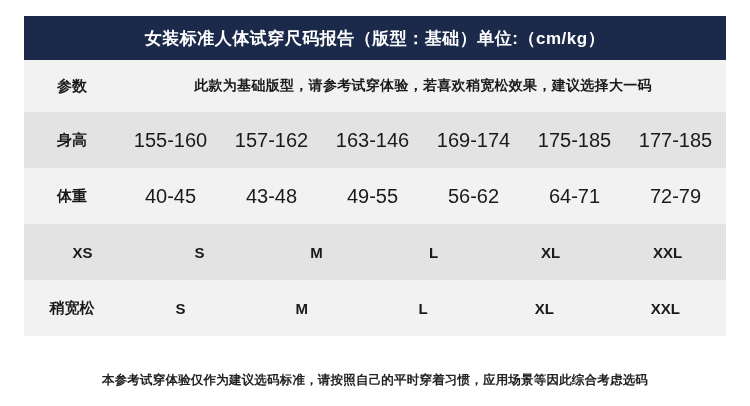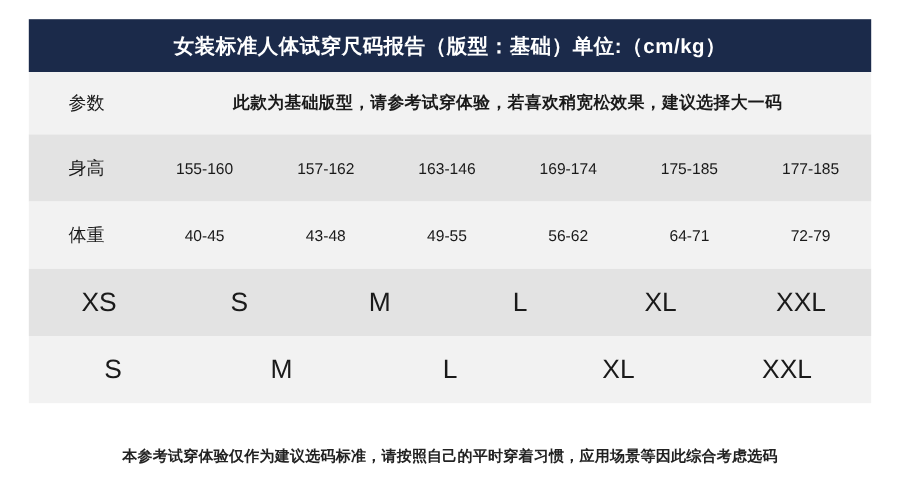--- a/index.html
+++ b/index.html
@@ -67,36 +67,36 @@
     align-items: center;
     justify-content: center;
     box-sizing: border-box;
     font-size: 14px;
     color: #1a1a1a;
     text-align: center;
   }
   .cell-label {
     width: 96px;
     flex: 0 0 96px;
-    font-weight: normal;
+    font-weight: bold;
     font-size: 15px;
   }
   .cell-note {
     flex: 1 1 auto;
     font-size: 14px;
     font-weight: bold;
     letter-spacing: 0.3px;
   }
   .cell-val {
     flex: 1 1 0;
-    font-size: 13px;
+    font-size: 20px;
   }
   .row-size .cell-val {
-    font-weight: normal;
-    font-size: 22px;
+    font-weight: bold;
+    font-size: 15px;
   }
   .footer {
     position: absolute;
     left: 24px;
     top: 372px;
     width: 702px;
     text-align: center;
     font-size: 12.5px;
     color: #222222;
     font-weight: bold;
@@ -143,20 +143,21 @@
     <div class="row row-data row-dark row-size">
       <div class="cell cell-val">XS</div>
       <div class="cell cell-val">S</div>
       <div class="cell cell-val">M</div>
       <div class="cell cell-val">L</div>
       <div class="cell cell-val">XL</div>
       <div class="cell cell-val">XXL</div>
     </div>
 
     <div class="row row-data row-light row-size">
+      <div class="cell cell-label">稍宽松</div>
       <div class="cell cell-val">S</div>
       <div class="cell cell-val">M</div>
       <div class="cell cell-val">L</div>
       <div class="cell cell-val">XL</div>
       <div class="cell cell-val">XXL</div>
     </div>
 
   </div>
 
   <div class="footer">本参考试穿体验仅作为建议选码标准，请按照自己的平时穿着习惯，应用场景等因此综合考虑选码</div>

